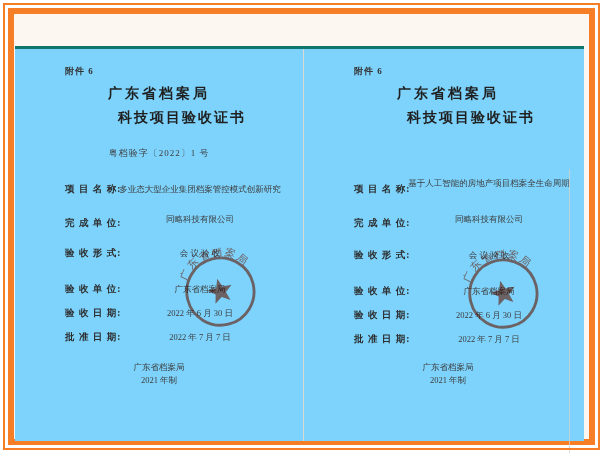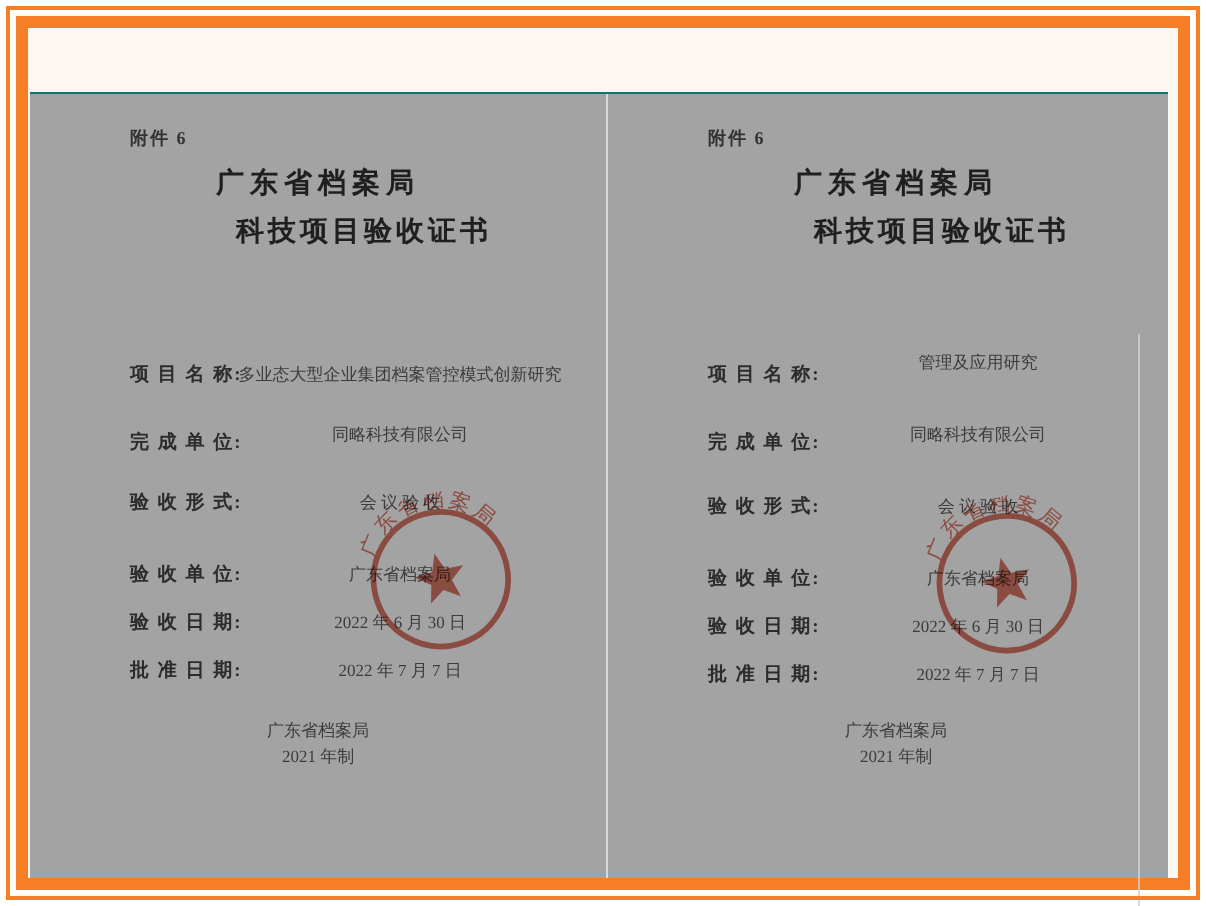--- a/index.html
+++ b/index.html
@@ -14,21 +14,21 @@
     position:absolute;inset:3px;border:2px solid var(--accent,#f57e27);
     pointer-events:none;z-index:5;
   }
   .frame-thick{
     position:absolute;inset:8px;border:6px solid var(--accent,#f57e27);
     background:#fcf7f1;z-index:1;
   }
   .content{position:absolute;inset:14px;z-index:2;background:#fcf7f1;}
   .scan{
     position:absolute;left:1px;right:5px;top:32px;height:392px;
-    background:#a3a3a3;border-top:1px solid #0f766e;
+    background:#7dd3fc;border-top:3px solid #0f766e;
   }
   .scan-right-edge{
     position:absolute;right:14px;top:120px;height:290px;width:1px;
     background:#d3d1cc;opacity:.8;
   }
   .page{position:absolute;top:0;width:288px;height:392px;}
   .page.left{left:0;}
   .page.right{left:288px;border-left:1px solid #dcd9d2;}
   .attachment{position:absolute;left:50px;top:16px;font-size:9px;font-weight:bold;letter-spacing:1px;color:#333;}
   .org-title{position:absolute;left:0;top:36px;width:100%;text-align:center;font-size:14px;font-weight:bold;letter-spacing:3px;color:#1f1f1f;}
@@ -53,20 +53,21 @@
 <div class="frame-thick"></div>
 <div class="frame-thin"></div>
 
 <div class="content">
   <div class="scan">
 
     <div class="page left">
       <div class="attachment">附件 6</div>
       <div class="org-title">广东省档案局</div>
       <div class="cert-title">科技项目验收证书</div>
+      <div class="doc-no">粤档验字〔2022〕1 号</div>
 
       <div class="field-label" style="top:134px">项 目 名 称:</div>
       <div class="field-value" style="top:134px">
         <div>多业态大型企业集团档案管控模式创新研究</div>
       </div>
 
       <div class="field-label" style="top:168px">完 成 单 位:</div>
       <div class="field-value" style="top:164px">
         <div>同略科技有限公司</div>
       </div>
@@ -100,21 +101,21 @@
       </div>
     </div>
 
     <div class="page right">
       <div class="attachment">附件 6</div>
       <div class="org-title">广东省档案局</div>
       <div class="cert-title">科技项目验收证书</div>
 
       <div class="field-label" style="top:134px">项 目 名 称:</div>
       <div class="field-value" style="top:128px">
-        <div>管理及应用研究</div>
+        <div>基于人工智能的房地产项目档案全生命周期</div>
       </div>
 
       <div class="field-label" style="top:168px">完 成 单 位:</div>
       <div class="field-value" style="top:164px">
         <div>同略科技有限公司</div>
       </div>
 
       <div class="field-label" style="top:200px">验 收 形 式:</div>
       <div class="field-value" style="top:200px">会 议 验 收</div>
 

